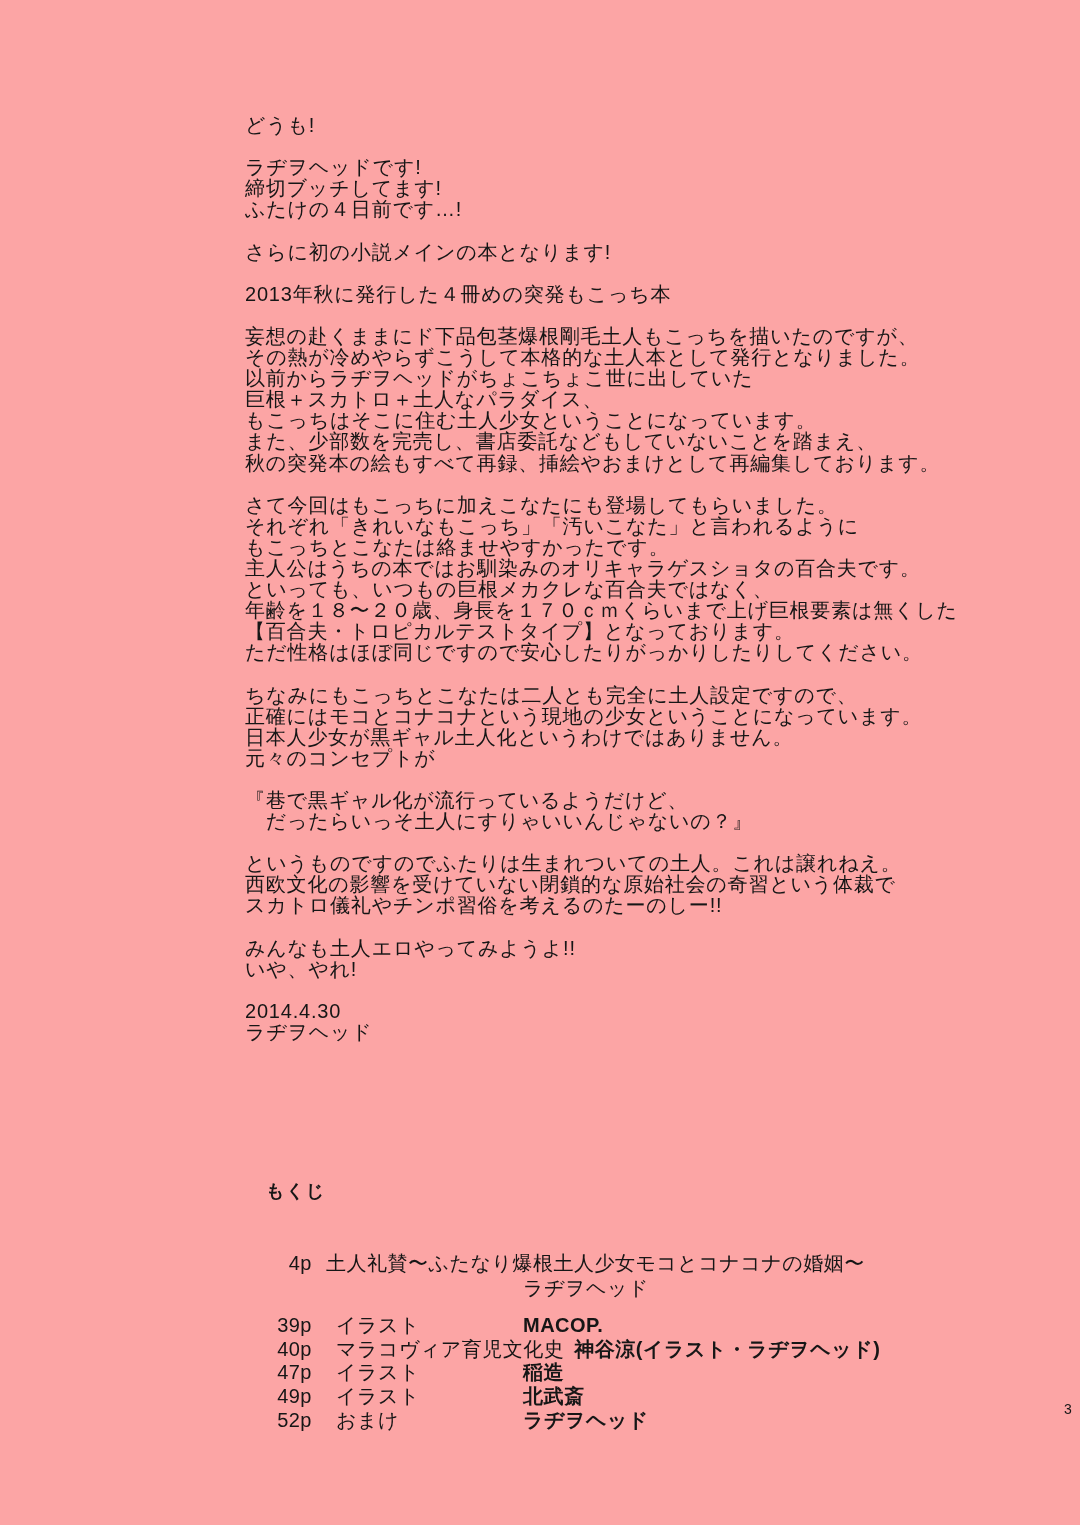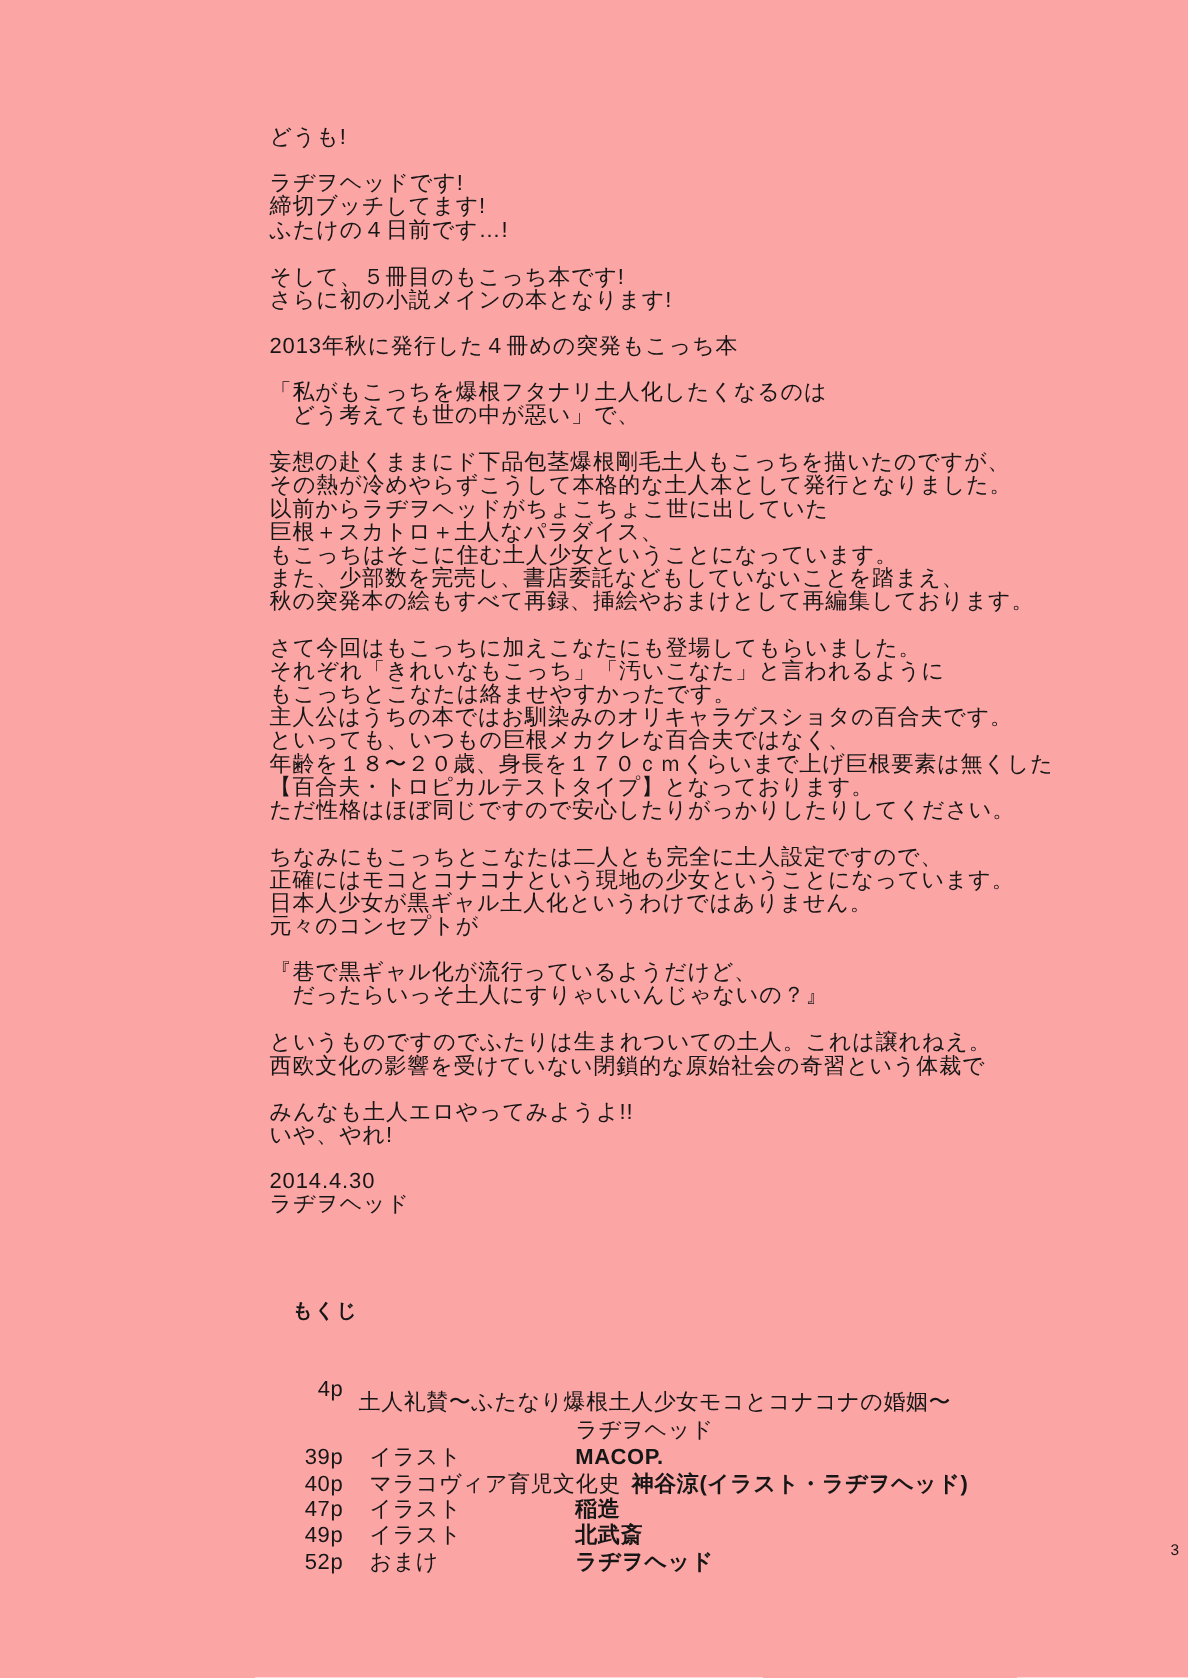--- a/index.html
+++ b/index.html
@@ -23,21 +23,21 @@
     position:absolute;left:266px;top:1181px;margin:0;
     font-size:18px;font-weight:600;letter-spacing:1.5px;line-height:1.15;
   }
   .toc-featured{
     position:absolute;left:250px;top:1252px;
     font-size:20px;line-height:23px;letter-spacing:0.5px;
   }
   .toc-featured .row{display:flex;}
   .pg{flex:0 0 62px;width:62px;text-align:right;white-space:pre;}
   .ft{margin-left:14px;width:520px;}
-  .ft-title{white-space:pre;margin-top:12px;}
+  .ft-title{white-space:pre;}
   .ft-author{text-align:center;margin-top:2px;}
   .toc-rows{
     position:absolute;left:250px;top:1314px;
     font-size:20px;letter-spacing:0.5px;
   }
   .toc-row{display:flex;height:23.7px;align-items:flex-start;line-height:23px;gap:10px;}
   .toc-row .label{margin-left:14px;min-width:177px;white-space:pre;}
   .toc-row .name{white-space:pre;font-weight:bold;}
   
   .page-num{
@@ -53,29 +53,24 @@
   <div class="body-text">
       <div class="para">
         <div class="line">どうも!</div>
       </div>
       <div class="para">
         <div class="line">ラヂヲヘッドです!</div>
         <div class="line">締切ブッチしてます!</div>
         <div class="line">ふたけの４日前です…!</div>
       </div>
       <div class="para">
-        <div class="line">そして、５冊目のもこっち本です!</div>
         <div class="line">さらに初の小説メインの本となります!</div>
       </div>
       <div class="para">
         <div class="line">2013年秋に発行した４冊めの突発もこっち本</div>
-      </div>
-      <div class="para">
-        <div class="line">「私がもこっちを爆根フタナリ土人化したくなるのは</div>
-        <div class="line">　どう考えても世の中が惡い」で、</div>
       </div>
       <div class="para">
         <div class="line">妄想の赴くままにド下品包茎爆根剛毛土人もこっちを描いたのですが、</div>
         <div class="line">その熱が冷めやらずこうして本格的な土人本として発行となりました。</div>
         <div class="line">以前からラヂヲヘッドがちょこちょこ世に出していた</div>
         <div class="line">巨根＋スカトロ＋土人なパラダイス、</div>
         <div class="line">もこっちはそこに住む土人少女ということになっています。</div>
         <div class="line">また、少部数を完売し、書店委託などもしていないことを踏まえ、</div>
         <div class="line">秋の突発本の絵もすべて再録、挿絵やおまけとして再編集しております。</div>
       </div>
@@ -95,20 +90,21 @@
         <div class="line">日本人少女が黒ギャル土人化というわけではありません。</div>
         <div class="line">元々のコンセプトが</div>
       </div>
       <div class="para">
         <div class="line">『巷で黒ギャル化が流行っているようだけど、</div>
         <div class="line">　だったらいっそ土人にすりゃいいんじゃないの？』</div>
       </div>
       <div class="para">
         <div class="line">というものですのでふたりは生まれついての土人。これは譲れねえ。</div>
         <div class="line">西欧文化の影響を受けていない閉鎖的な原始社会の奇習という体裁で</div>
+        <div class="line">スカトロ儀礼やチンポ習俗を考えるのたーのしー!!</div>
       </div>
       <div class="para">
         <div class="line">みんなも土人エロやってみようよ!!</div>
         <div class="line">いや、やれ!</div>
       </div>
       <div class="para">
         <div class="line">2014.4.30</div>
         <div class="line">ラヂヲヘッド</div>
       </div>
     </div>

